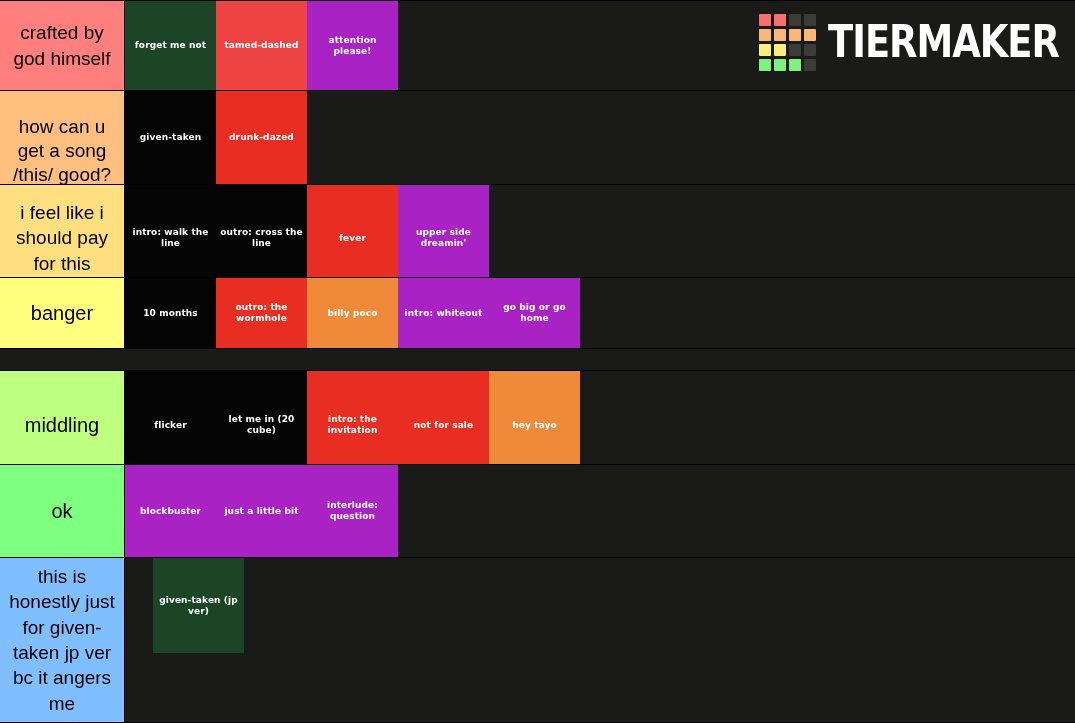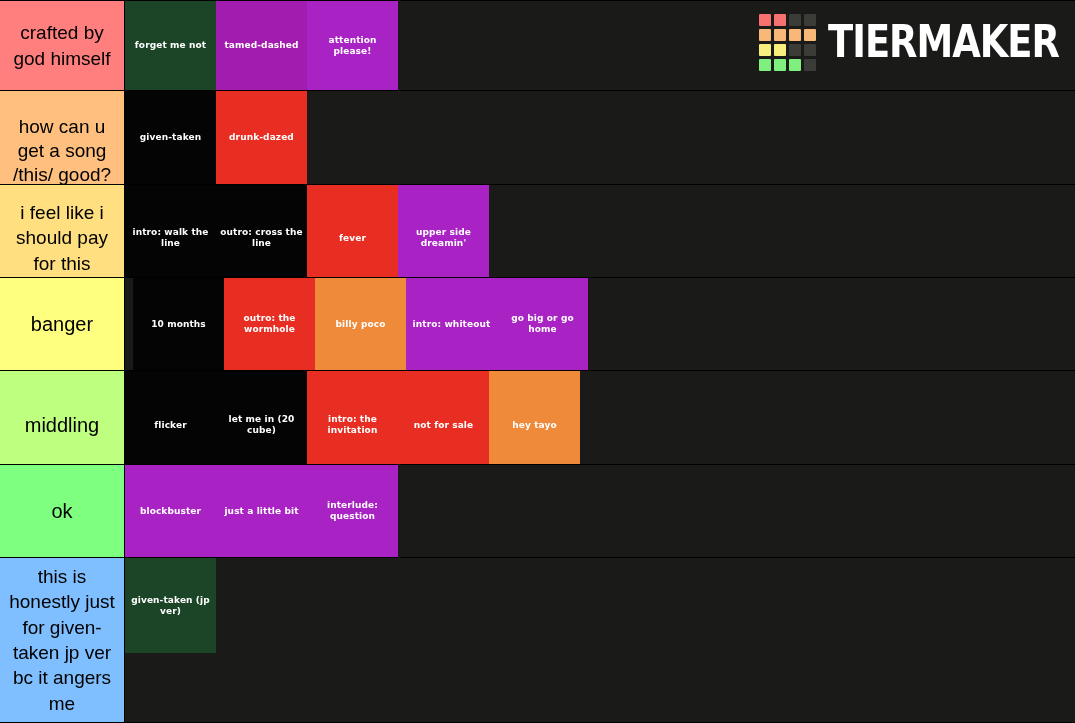--- a/index.html
+++ b/index.html
@@ -152,41 +152,41 @@
         <div class="logo-cell" style="background: rgb(59, 59, 56);"></div>
       </div>
     <div class="logo-word">TIERMAKER</div>
   </div>
 
   <div id="rows">
       <div class="tier-row" style="top: 0px; height: 91px;">
         <div class="tier-label" style="background: rgb(255, 127, 127); font-size: 19px;">crafted by god himself</div>
         <div class="tier-items">
           <div class="tile" style="background: rgb(28, 69, 39); width: 91px; flex-basis: 91px;">forget me not</div>
-          <div class="tile" style="background: #a21caf; width: 91px; flex-basis: 91px;">tamed-dashed</div>
+          <div class="tile" style="background: #ef4444; width: 91px; flex-basis: 91px;">tamed-dashed</div>
           <div class="tile" style="background: rgb(169, 34, 196); width: 91px; flex-basis: 91px;">attention please!</div>
         </div>
       </div>
       <div class="tier-row" style="top: 90px; height: 95px;">
         <div class="tier-label" style="background: rgb(255, 191, 127); font-size: 19px; align-items: flex-start; padding-top: 24px; line-height: 1.25;">how can u get a song /this/ good?</div>
         <div class="tier-items">
           <div class="tile" style="background: rgb(4, 4, 4); width: 91px; flex-basis: 91px;">given-taken</div>
           <div class="tile" style="background: rgb(232, 46, 34); width: 91px; flex-basis: 91px;">drunk-dazed</div>
         </div>
       </div>
       <div class="tier-row" style="top: 184px; height: 108px;">
         <div class="tier-label" style="background: rgb(255, 223, 127); font-size: 19px;">i feel like i should pay for this</div>
         <div class="tier-items">
           <div class="tile" style="background: rgb(4, 4, 4); width: 91px; flex-basis: 91px;">intro: walk the line</div>
           <div class="tile" style="background: rgb(4, 4, 4); width: 91px; flex-basis: 91px;">outro: cross the line</div>
           <div class="tile" style="background: rgb(232, 46, 34); width: 91px; flex-basis: 91px;">fever</div>
           <div class="tile" style="background: rgb(169, 34, 196); width: 91px; flex-basis: 91px;">upper side dreamin'</div>
         </div>
       </div>
-      <div class="tier-row" style="top: 277px; height: 94px; gap: 8px;">
+      <div class="tier-row" style="top: 277px; height: 72px;">
         <div class="tier-label" style="background: rgb(255, 255, 127); font-size: 20px;">banger</div>
         <div class="tier-items">
           <div class="tile" style="background: rgb(4, 4, 4); width: 91px; flex-basis: 91px;">10 months</div>
           <div class="tile" style="background: rgb(232, 46, 34); width: 91px; flex-basis: 91px;">outro: the wormhole</div>
           <div class="tile" style="background: rgb(239, 138, 59); width: 91px; flex-basis: 91px;">billy poco</div>
           <div class="tile" style="background: rgb(169, 34, 196); width: 91px; flex-basis: 91px;">intro: whiteout</div>
           <div class="tile" style="background: rgb(169, 34, 196); width: 91px; flex-basis: 91px;">go big or go home</div>
         </div>
       </div>
       <div class="tier-row" style="top: 370px; height: 110px;">
@@ -200,21 +200,21 @@
         </div>
       </div>
       <div class="tier-row" style="top: 464px; height: 94px;">
         <div class="tier-label" style="background: rgb(127, 255, 127); font-size: 20px;">ok</div>
         <div class="tier-items">
           <div class="tile" style="background: rgb(169, 34, 196); width: 91px; flex-basis: 91px;">blockbuster</div>
           <div class="tile" style="background: rgb(169, 34, 196); width: 91px; flex-basis: 91px;">just a little bit</div>
           <div class="tile" style="background: rgb(169, 34, 196); width: 91px; flex-basis: 91px;">interlude: question</div>
         </div>
       </div>
-      <div class="tier-row" style="top: 557px; height: 166px;">
+      <div class="tier-row" style="top: 557px; height: 166px; gap: 28px;">
         <div class="tier-label" style="background: rgb(127, 191, 255); font-size: 19px;">this is honestly just for given-taken jp ver bc it angers me</div>
         <div class="tier-items">
           <div class="tile" style="background: rgb(28, 69, 39); width: 91px; flex-basis: 91px; align-self: flex-start; height: 95px;">given-taken (jp ver)</div>
         </div>
       </div>
     </div>
 
 </div>
 
 </body></html>

